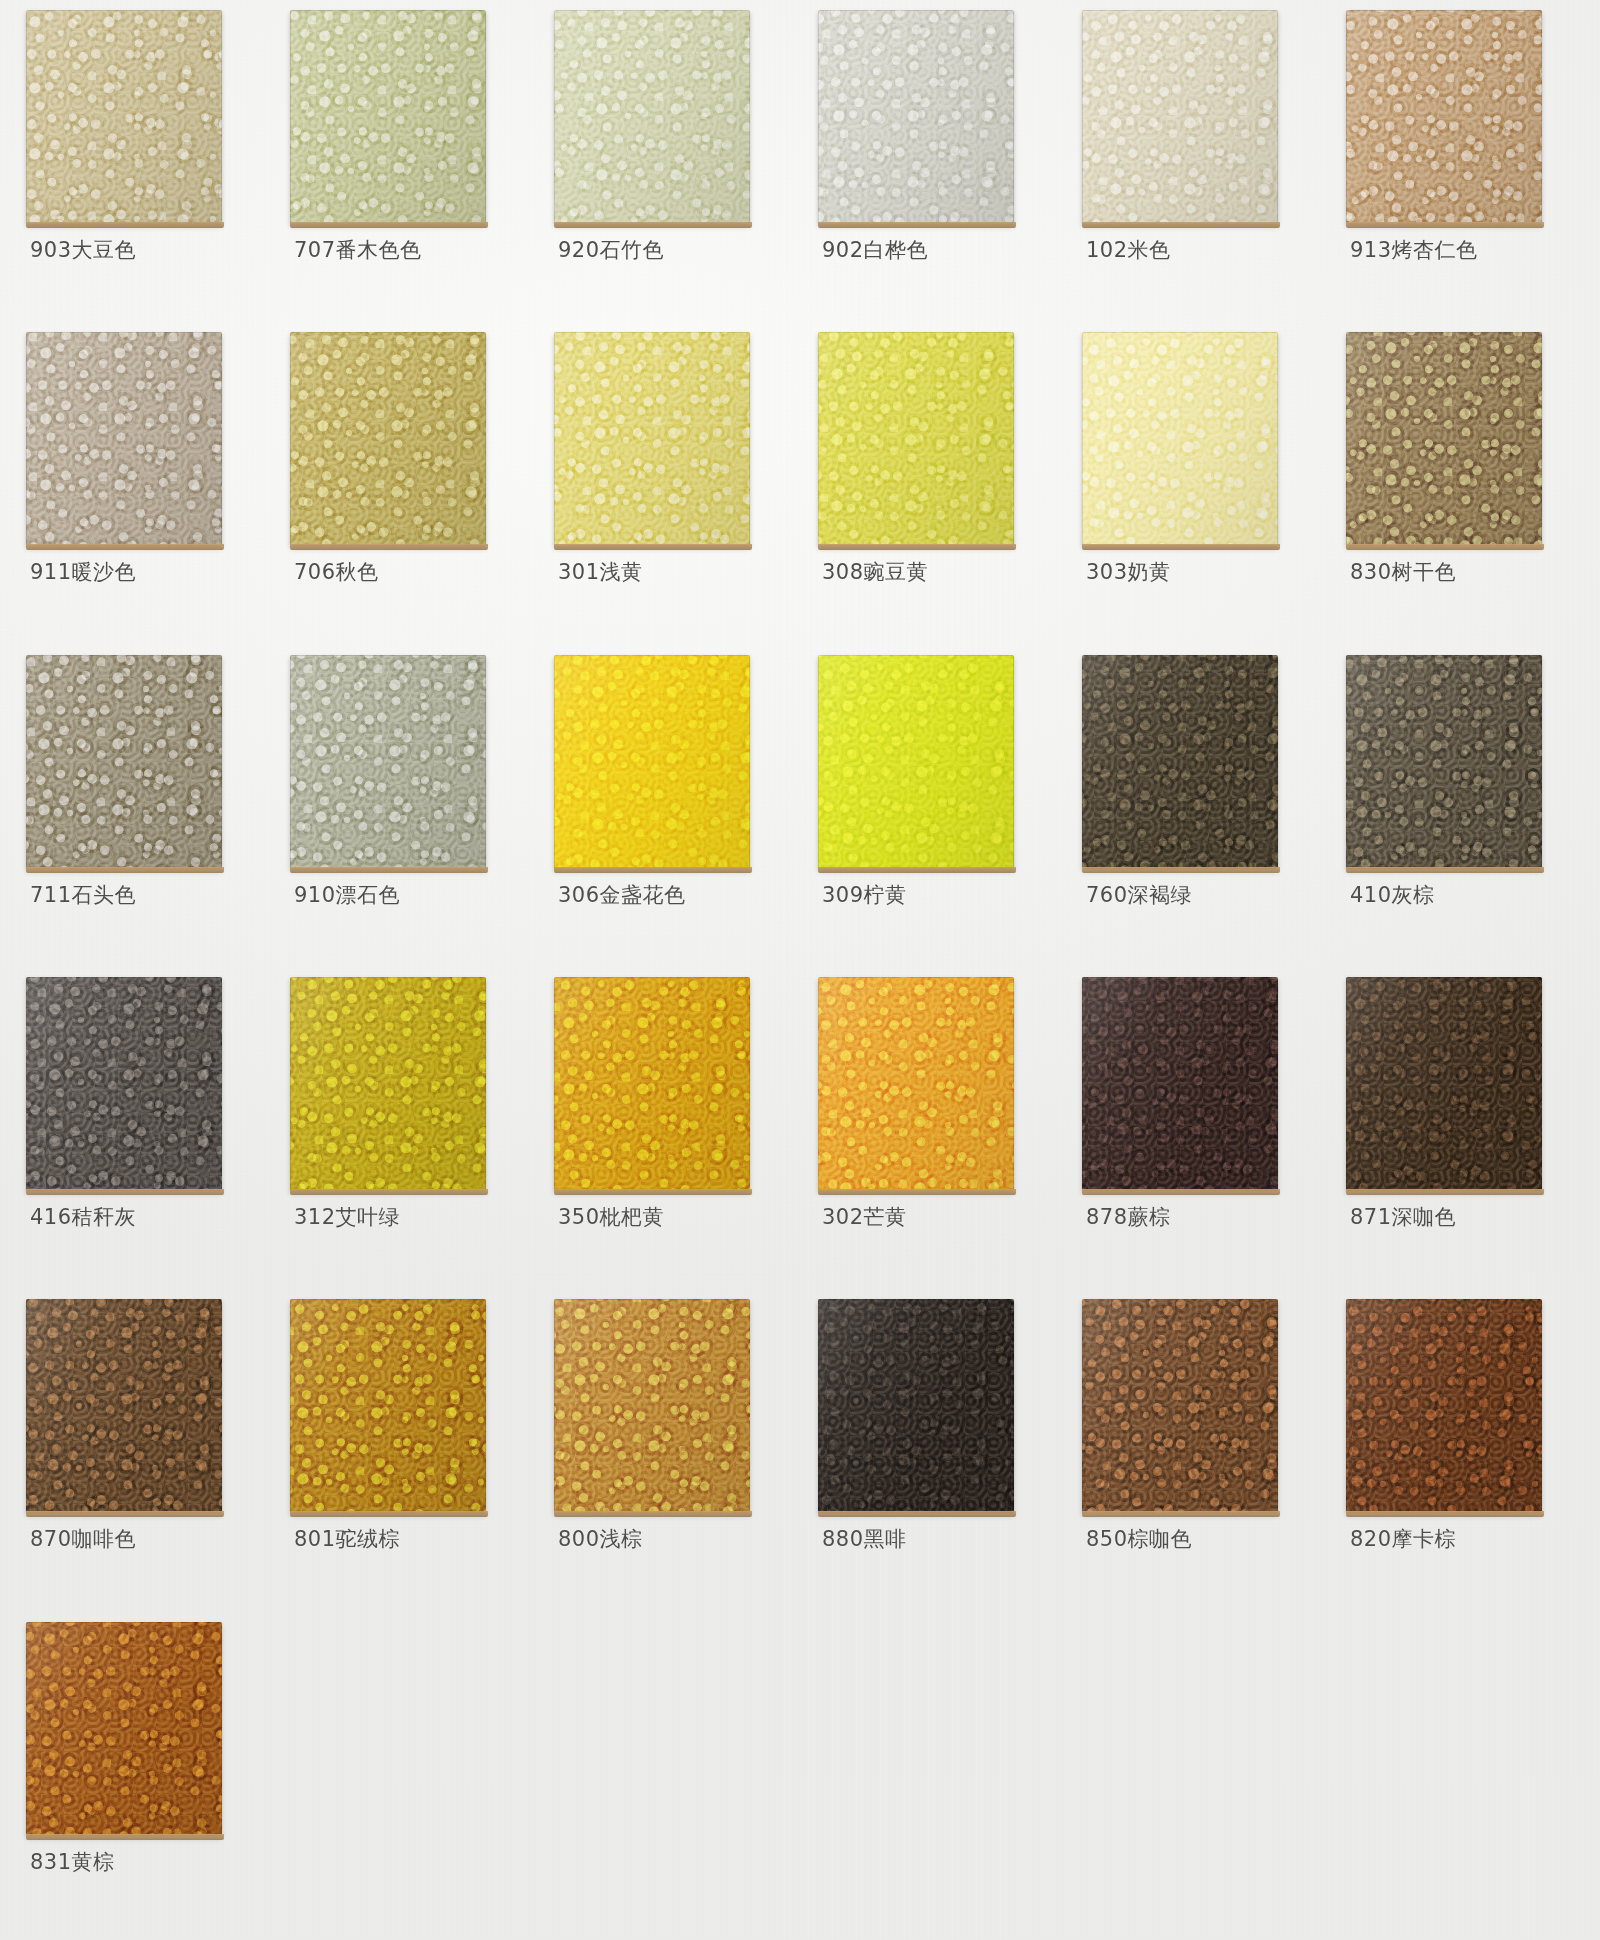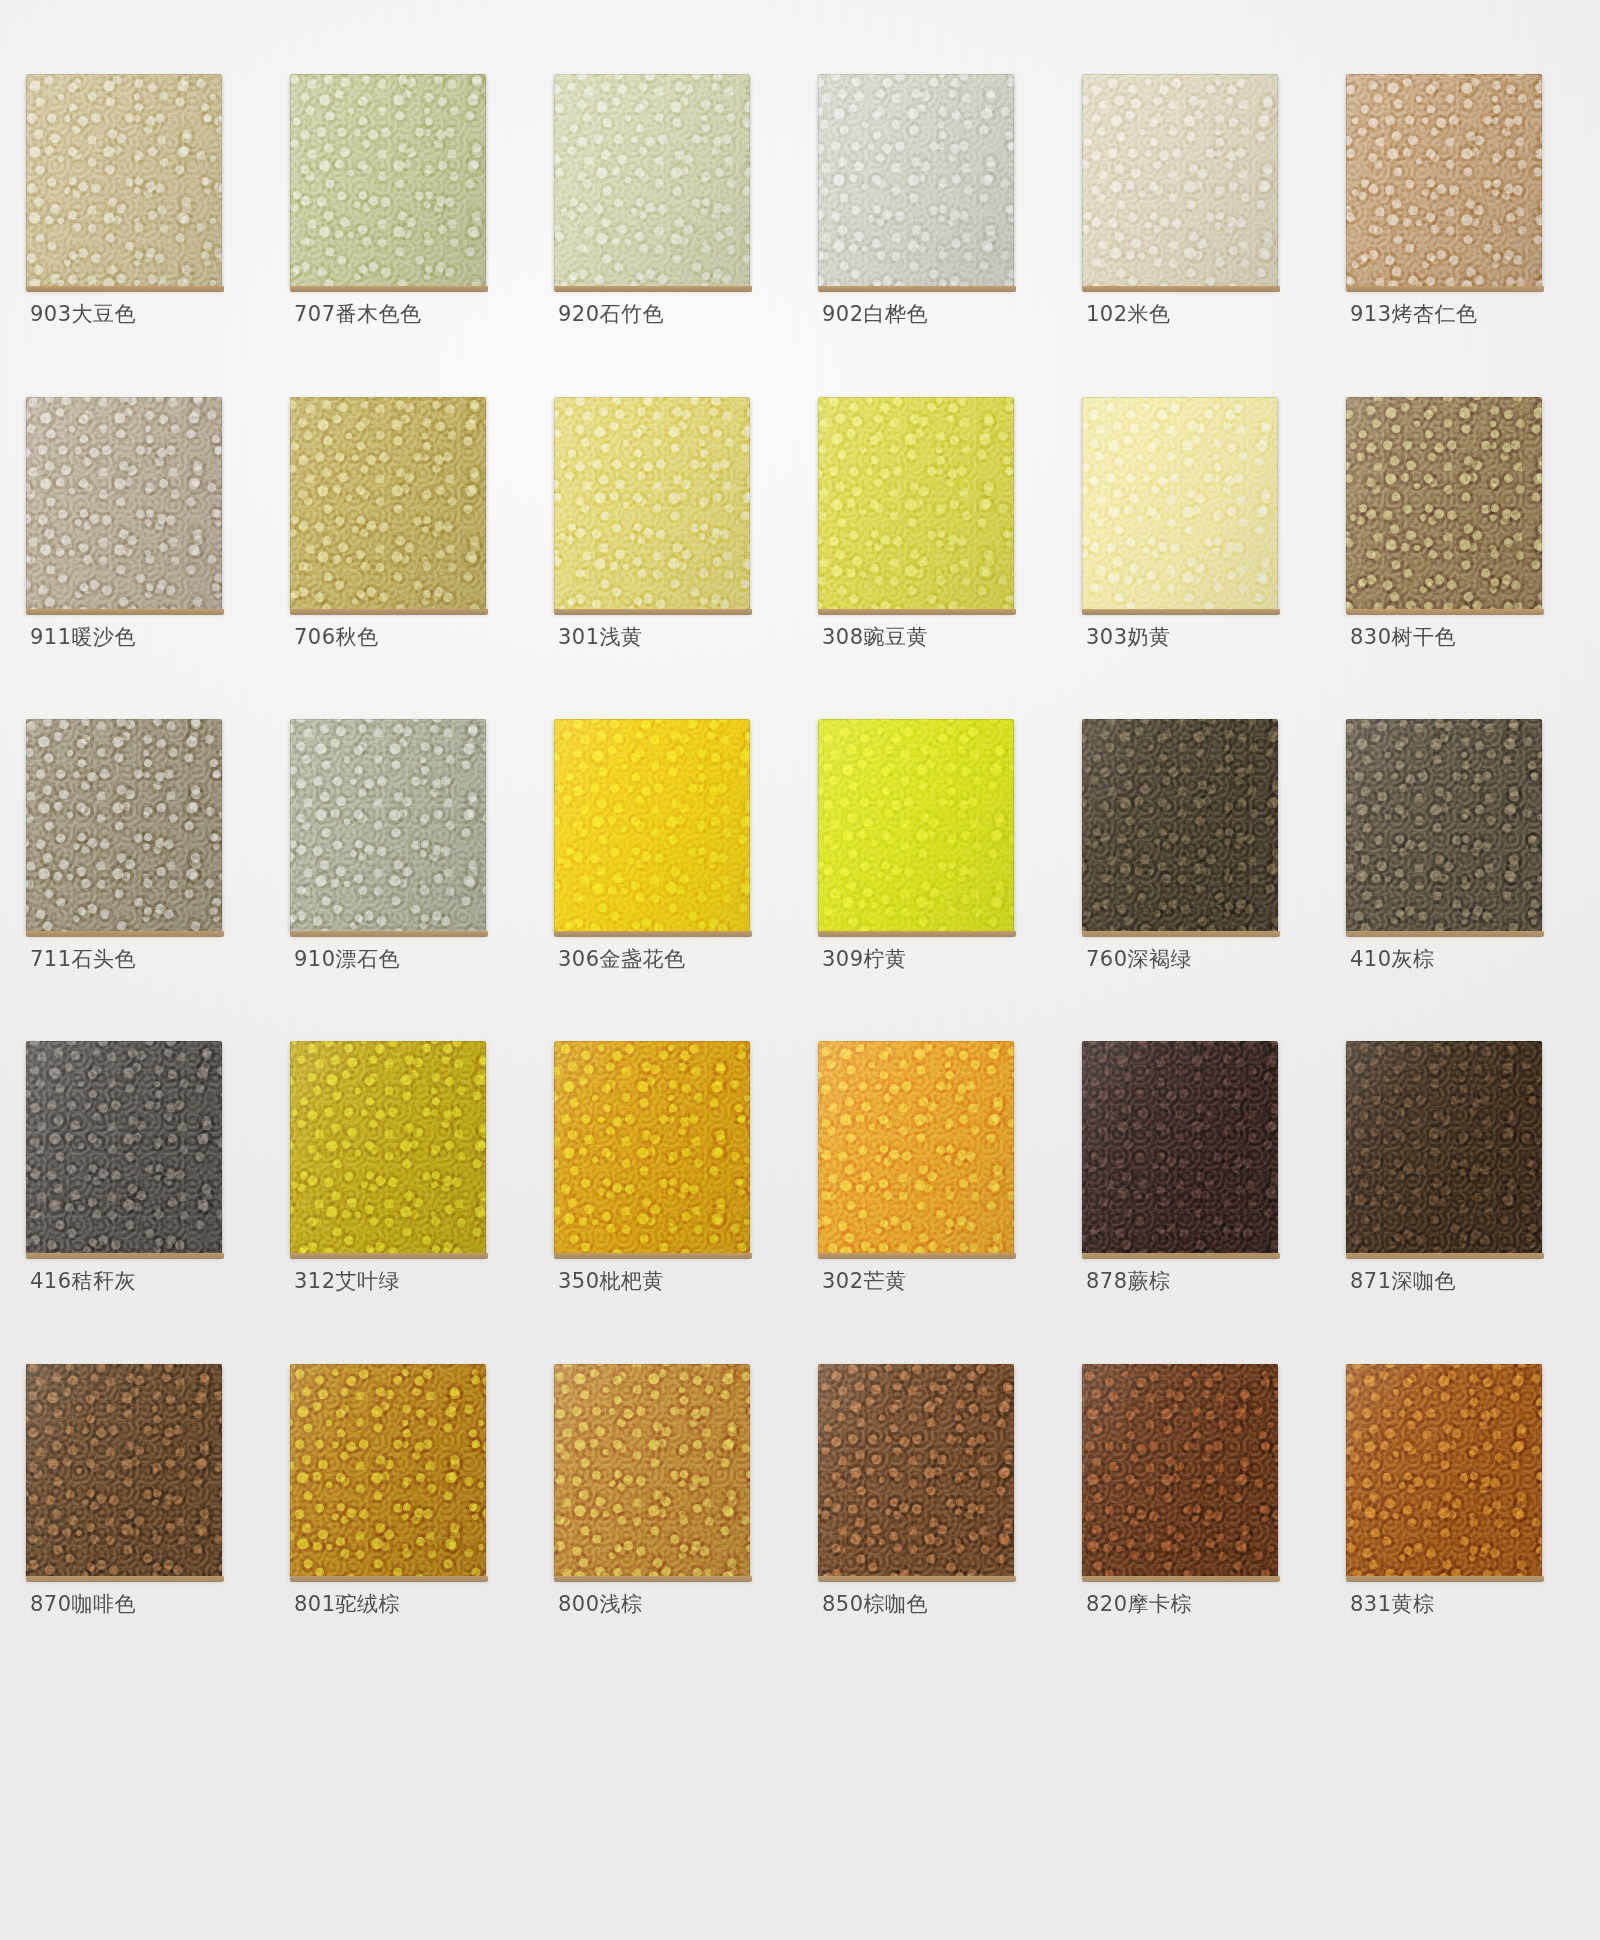--- a/index.html
+++ b/index.html
@@ -37,21 +37,21 @@
     grid-template-rows: repeat(6, 1fr);
     padding: 6px 8px 0 8px;
     box-sizing: border-box;
   }
 
   .cell {
     position: relative;
     display: flex;
     flex-direction: column;
     align-items: flex-start;
-    justify-content: flex-end;
+    justify-content: flex-start;
   }
 
   .swatch-wrap {
     position: relative;
     width: 196px;
     height: 214px;
     margin-left: 18px;
     margin-top: 4px;
   }
 
@@ -464,20 +464,32 @@
           <div class="grain2" style="background-position: 21px 19px;"></div>
           <div class="sheen"></div>
           <div class="edge"></div>
         </div>
         <div class="cut-edge"></div>
       </div>
       <div class="label">800浅棕</div>
     </div>
     <div class="cell">
       <div class="swatch-wrap">
+        <div class="swatch" style="background: rgb(46, 39, 34);">
+          <div class="grain" style="background-position: 3px 17px;"></div>
+          <div class="grain2" style="background-position: 9px 11px;"></div>
+          <div class="sheen"></div>
+          <div class="edge"></div>
+        </div>
+        <div class="cut-edge"></div>
+      </div>
+      <div class="label">880黑啡</div>
+    </div>
+    <div class="cell">
+      <div class="swatch-wrap">
         <div class="swatch" style="background: rgb(119, 77, 44);">
           <div class="grain" style="background-position: 29px 31px;"></div>
           <div class="grain2" style="background-position: 27px 3px;"></div>
           <div class="sheen"></div>
           <div class="edge"></div>
         </div>
         <div class="cut-edge"></div>
       </div>
       <div class="label">850棕咖色</div>
     </div>

